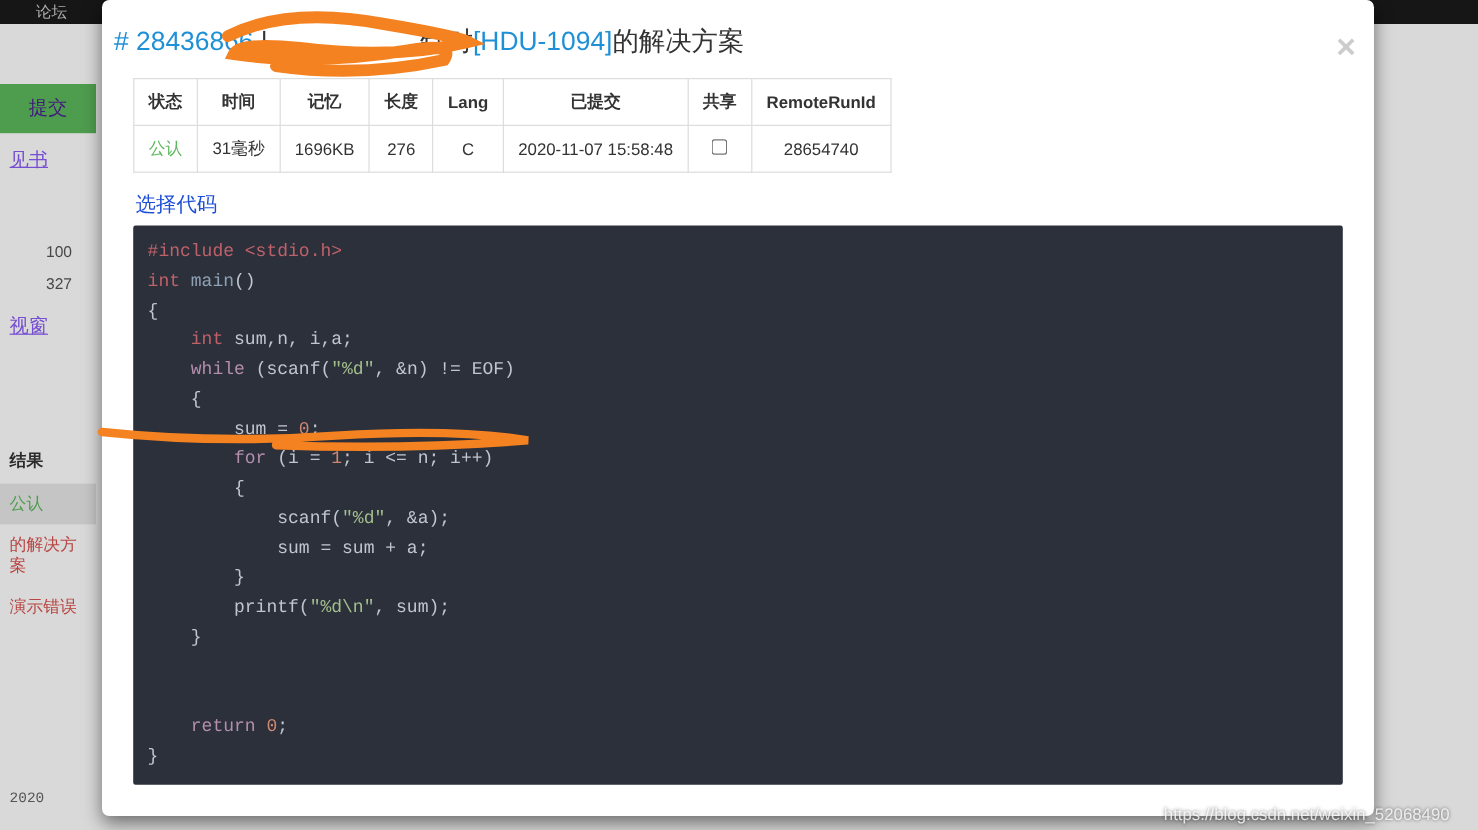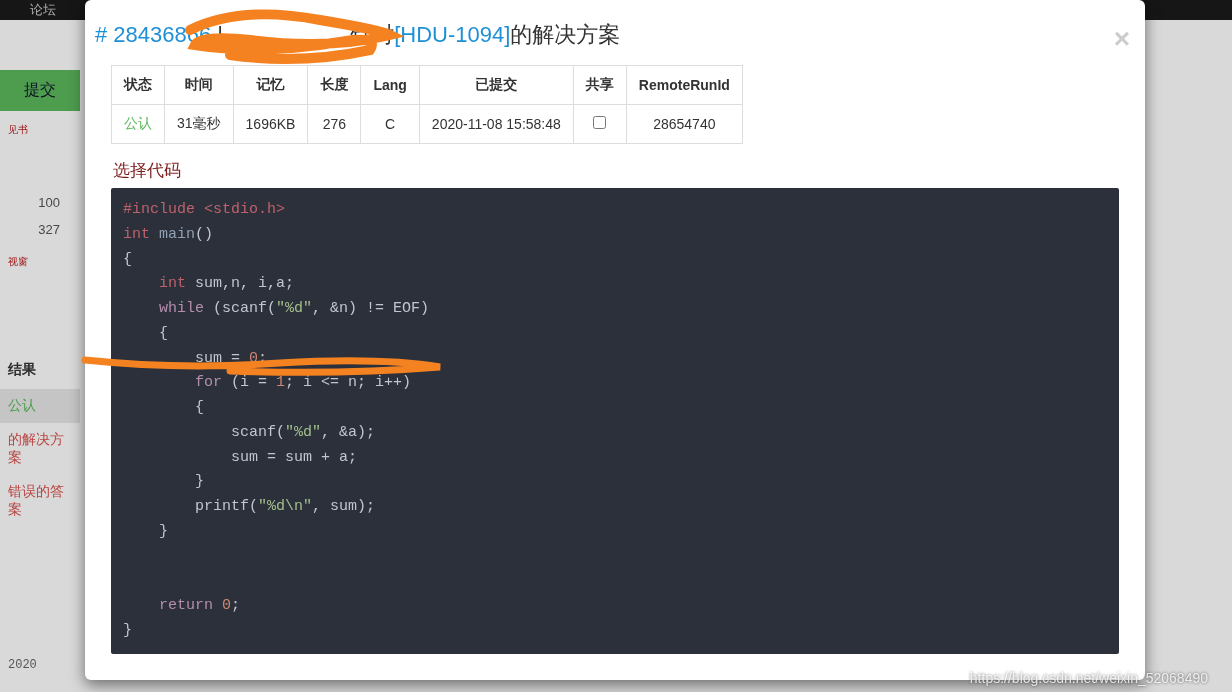--- a/index.html
+++ b/index.html
@@ -27,29 +27,30 @@
     }
     .sidebar {
       position: absolute;
       left: 0;
       top: 70px;
       width: 80px;
       color: #333;
     }
     .sidebar .submit-btn {
       background: #5cb85c;
-      color: #0f172a;
+      color: #4c1d95;
       text-align: center;
       padding: 10px 0;
       font-size: 16px;
     }
     .sidebar .item {
       padding: 12px 8px;
-      font-size: 10px;
-      color: #b91c1c;
+      font-size: 16px;
+      color: #8b5cf6;
+      text-decoration: underline;
     }
     .sidebar .num {
       padding: 6px 20px; color: #555; font-size: 13px; text-align:right;
     }
     .sidebar .label-result {
       margin-top: 70px;
       padding: 10px 8px;
       font-weight: bold;
     }
     .sidebar .res-accepted { color: #5cb85c; padding: 8px; background:#e8e8e8;}
@@ -102,21 +103,21 @@
       border: 1px solid #ddd;
       padding: 10px 12px;
       text-align: center;
       font-size: 14px;
       color: #333;
     }
     table.sub-table th { font-weight: bold; background:#fff;}
     table.sub-table td.status { color: #5cb85c; font-weight:500;}
     .select-code-label {
       font-size: 17px;
-      color: #7f1d1d;
+      color: #1d4ed8;
       margin: 10px 0 6px 2px;
     }
     .code-block {
       background: #2b303b;
       color: #c0c5ce;
       padding: 10px 12px;
       font-family: Consolas, "Courier New", monospace;
       font-size: 15px;
       line-height: 1.65;
       white-space: pre;
@@ -153,21 +154,21 @@
   <div class="sidebar">
     <div class="submit-btn">提交</div>
     <div class="item">见书</div>
     <div style="height:40px"></div>
     <div class="num">100</div>
     <div class="num">327</div>
     <div class="item">视窗</div>
     <div class="label-result">结果</div>
     <div class="res-accepted">公认</div>
     <div class="res-demoerror">的解决方案</div>
-    <div class="res-wronganswer">错误的答案</div>
+    <div class="res-wronganswer">演示错误</div>
     <div class="footer-item">2020</div>
   </div>
 </div>
 
 <div class="overlay"></div>
 
 <div class="modal">
   <div class="modal-header">
     <div class="modal-title">
       <span class="hash"># 28436866</span><span> | </span><span style="visibility:hidden">xxxxxxxxxxx</span><span>针对</span><span class="link">[HDU-1094]</span><span>的解决方案</span>
@@ -189,21 +190,21 @@
           <th>RemoteRunId</th>
         </tr>
       </thead>
       <tbody>
         <tr>
           <td class="status">公认</td>
           <td>31毫秒</td>
           <td>1696KB</td>
           <td>276</td>
           <td>C</td>
-          <td>2020-11-08 15:58:48</td>
+          <td>2020-11-07 15:58:48</td>
           <td><input type="checkbox" style=""></td>
           <td>28654740</td>
         </tr>
       </tbody>
     </table>
 
     <div class="select-code-label">选择代码</div>
 
     <div class="code-block"><span class="cm-preproc">#include</span><span class="cm-preproc"> &lt;stdio.h&gt;</span>
 <span class="cm-type">int</span><span class="cm-func"> main</span><span class="cm-punct">()</span>

